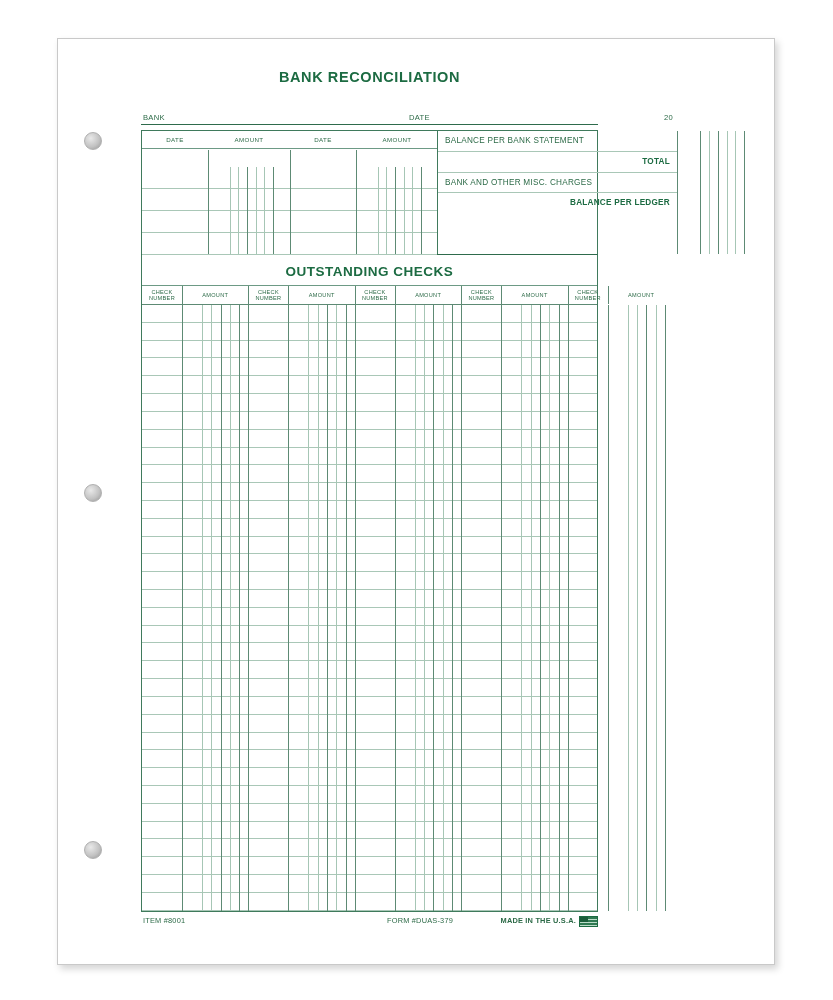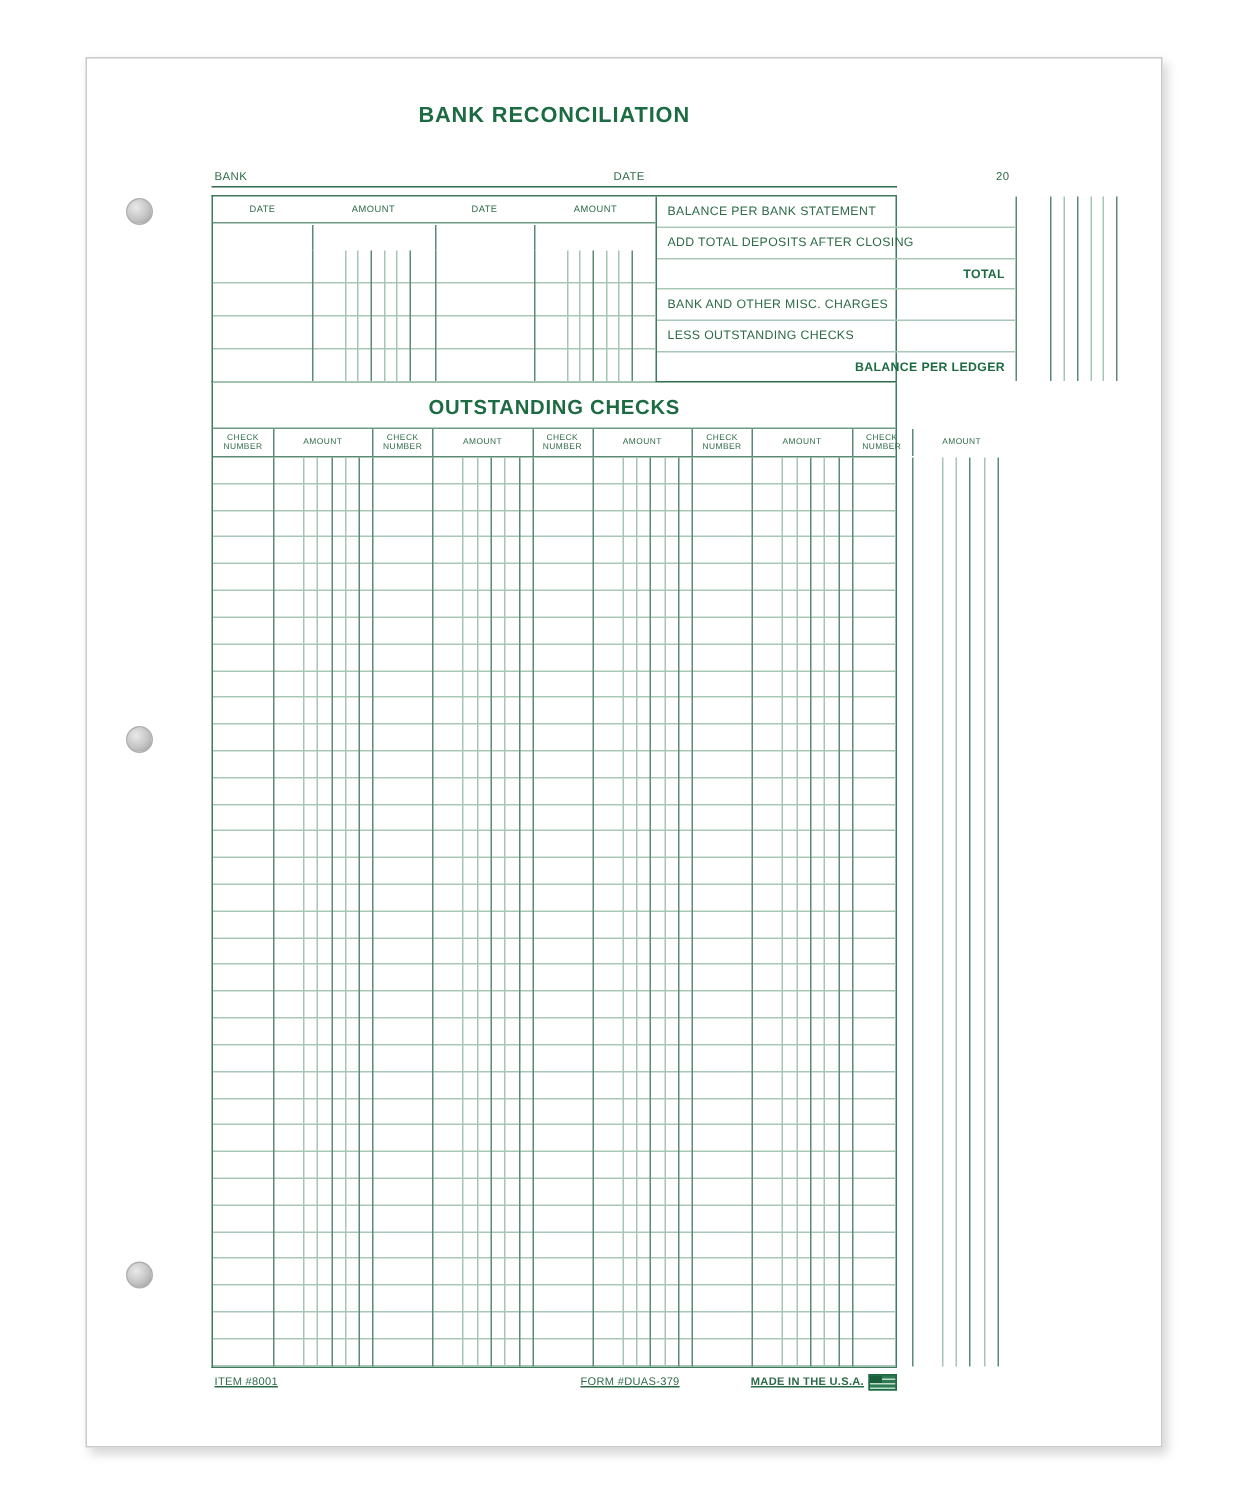--- a/index.html
+++ b/index.html
@@ -135,21 +135,21 @@
   }
   #oc-body{position:relative;}
   .oc-row{height:17.82px;border-bottom:.8px solid #a9c7b7;box-sizing:border-box;}
   .oc-row:last-child{border-bottom:0;}
 
   
   #foot{
     position:relative;margin-top:4px;height:12px;
     font-size:7.4px;color:#2c6a47;letter-spacing:.2px;
   }
-  #foot span{position:absolute;top:0;text-decoration:underline;}
+  #foot span{position:absolute;top:0;}
   #f-item{left:2px;}
   #f-form{left:246px;}
   #f-made{right:22px;font-weight:bold;}
   #flag{
     position:absolute;right:0;top:0;width:19px;height:11px;
     background:#2f7a52;border:.5px solid #1c6b42;box-sizing:border-box;
     overflow:hidden;
   }
   #flag .stripe{position:absolute;left:0;right:0;height:1.4px;background:#bcdcc9;}
   #flag .canton{position:absolute;left:0;top:0;width:8px;height:5px;background:#1b5e3b;}
@@ -202,24 +202,22 @@
         </div>
 
         <div class="vrule h" style="left:66px;top:19px;height:17px;"></div>
         <div class="vrule h" style="left:148px;top:19px;height:17px;"></div>
         <div class="vrule h" style="left:214px;top:19px;height:17px;"></div>
       </div>
 
       <div id="sum">
         <div id="sum-labels">
           <div class="sum-row">BALANCE PER BANK STATEMENT</div>
-          <div class="sum-row">ADD TOTAL DEPOSITS AFTER CLOSING</div>
           <div class="sum-row bold">TOTAL</div>
           <div class="sum-row">BANK AND OTHER MISC. CHARGES</div>
-          <div class="sum-row">LESS OUTSTANDING CHECKS</div>
           <div class="sum-row bold">BALANCE PER LEDGER</div>
         </div>
         <div id="sum-amt">
           <div class="amt-row"></div>
           <div class="amt-row"></div>
           <div class="amt-row"></div>
           <div class="amt-row"></div>
           <div class="amt-row"></div>
           <div class="amt-row"></div>
           <div class="vrule h" style="left:22px;"></div>

